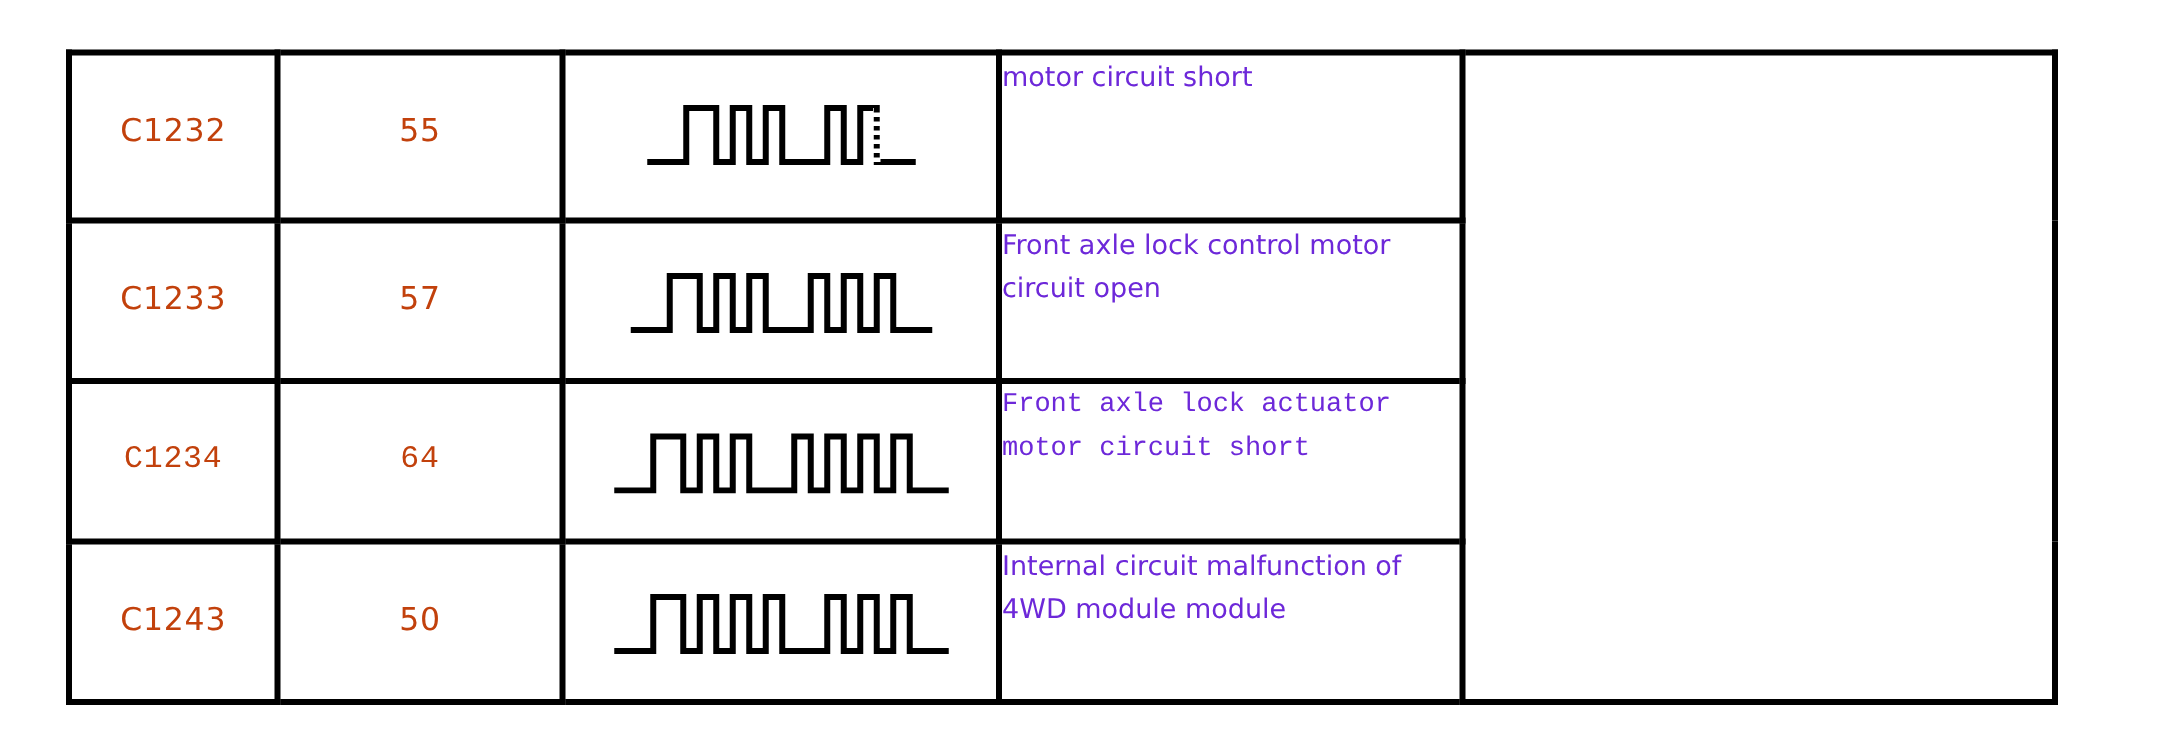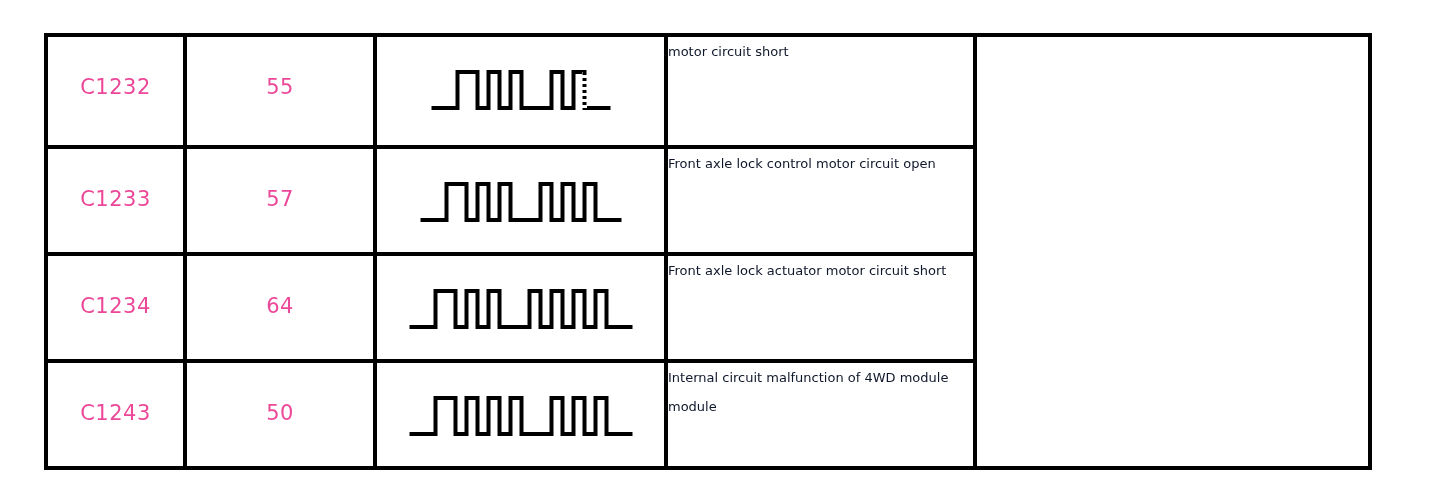--- a/index.html
+++ b/index.html
@@ -44,30 +44,30 @@
   .col-flash     { width: 190px; }
   .col-wave      { width: 291px; }
   .col-desc      { width: 309px; }
   .col-note      { width: 395px; }
 
   
   .cell-code,
   .cell-flash {
     text-align: center;
     font-size: 21px;
-    color: #ec4899;
+    color: #c2410c;
     letter-spacing: 0.5px;
     height: 101px;
     line-height: 101px;
     white-space: nowrap;
   }
 
   .cell-desc {
-    font-size: 13px;
-    color: #0f172a;
+    font-size: 18px;
+    color: #6d28d9;
     line-height: 29px;
     padding: 10px 0 0 9px;
     text-align: left;
   }
 
   .cell-note {
     padding: 0;
   }
 
   .cell-wave {
@@ -84,21 +84,21 @@
     position: absolute;
     left: 50%;
     top: 50%;
     transform: translate(-50%, -50%);
     display: block;
   }
 
   
   tr.row-1 td { height: 106px; }
   tr.row-2 td { height: 101px; }
-  tr.row-3 td { height: 99px; }
+  tr.row-3 td { height: 99px; font-family: Liberation Mono, monospace; }
   tr.row-4 td { height: 99px; }
 </style>
 </head>
 <body>
 
 <div id="page">
 
   <table class="dtc-table">
     <colgroup>
       <col class="col-code">

